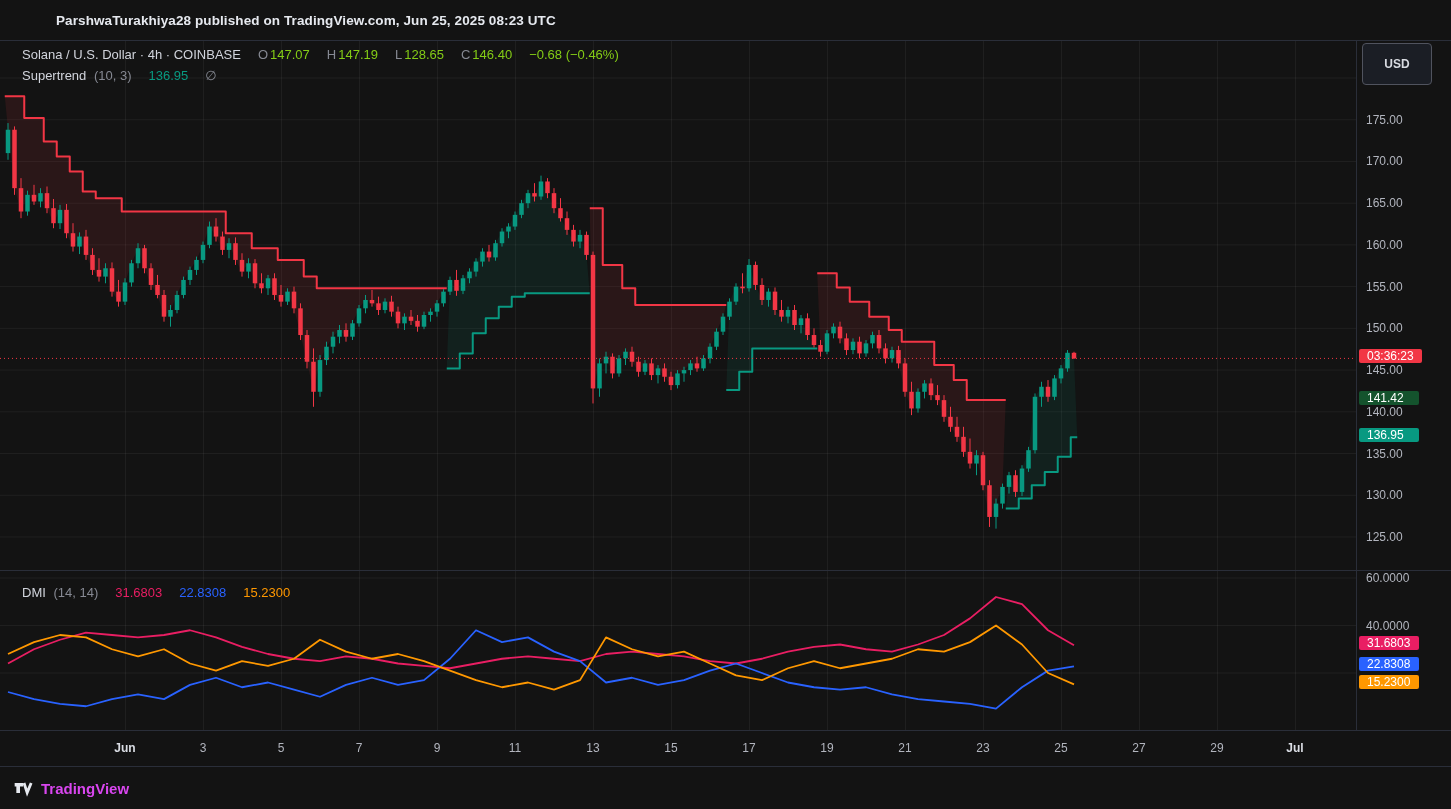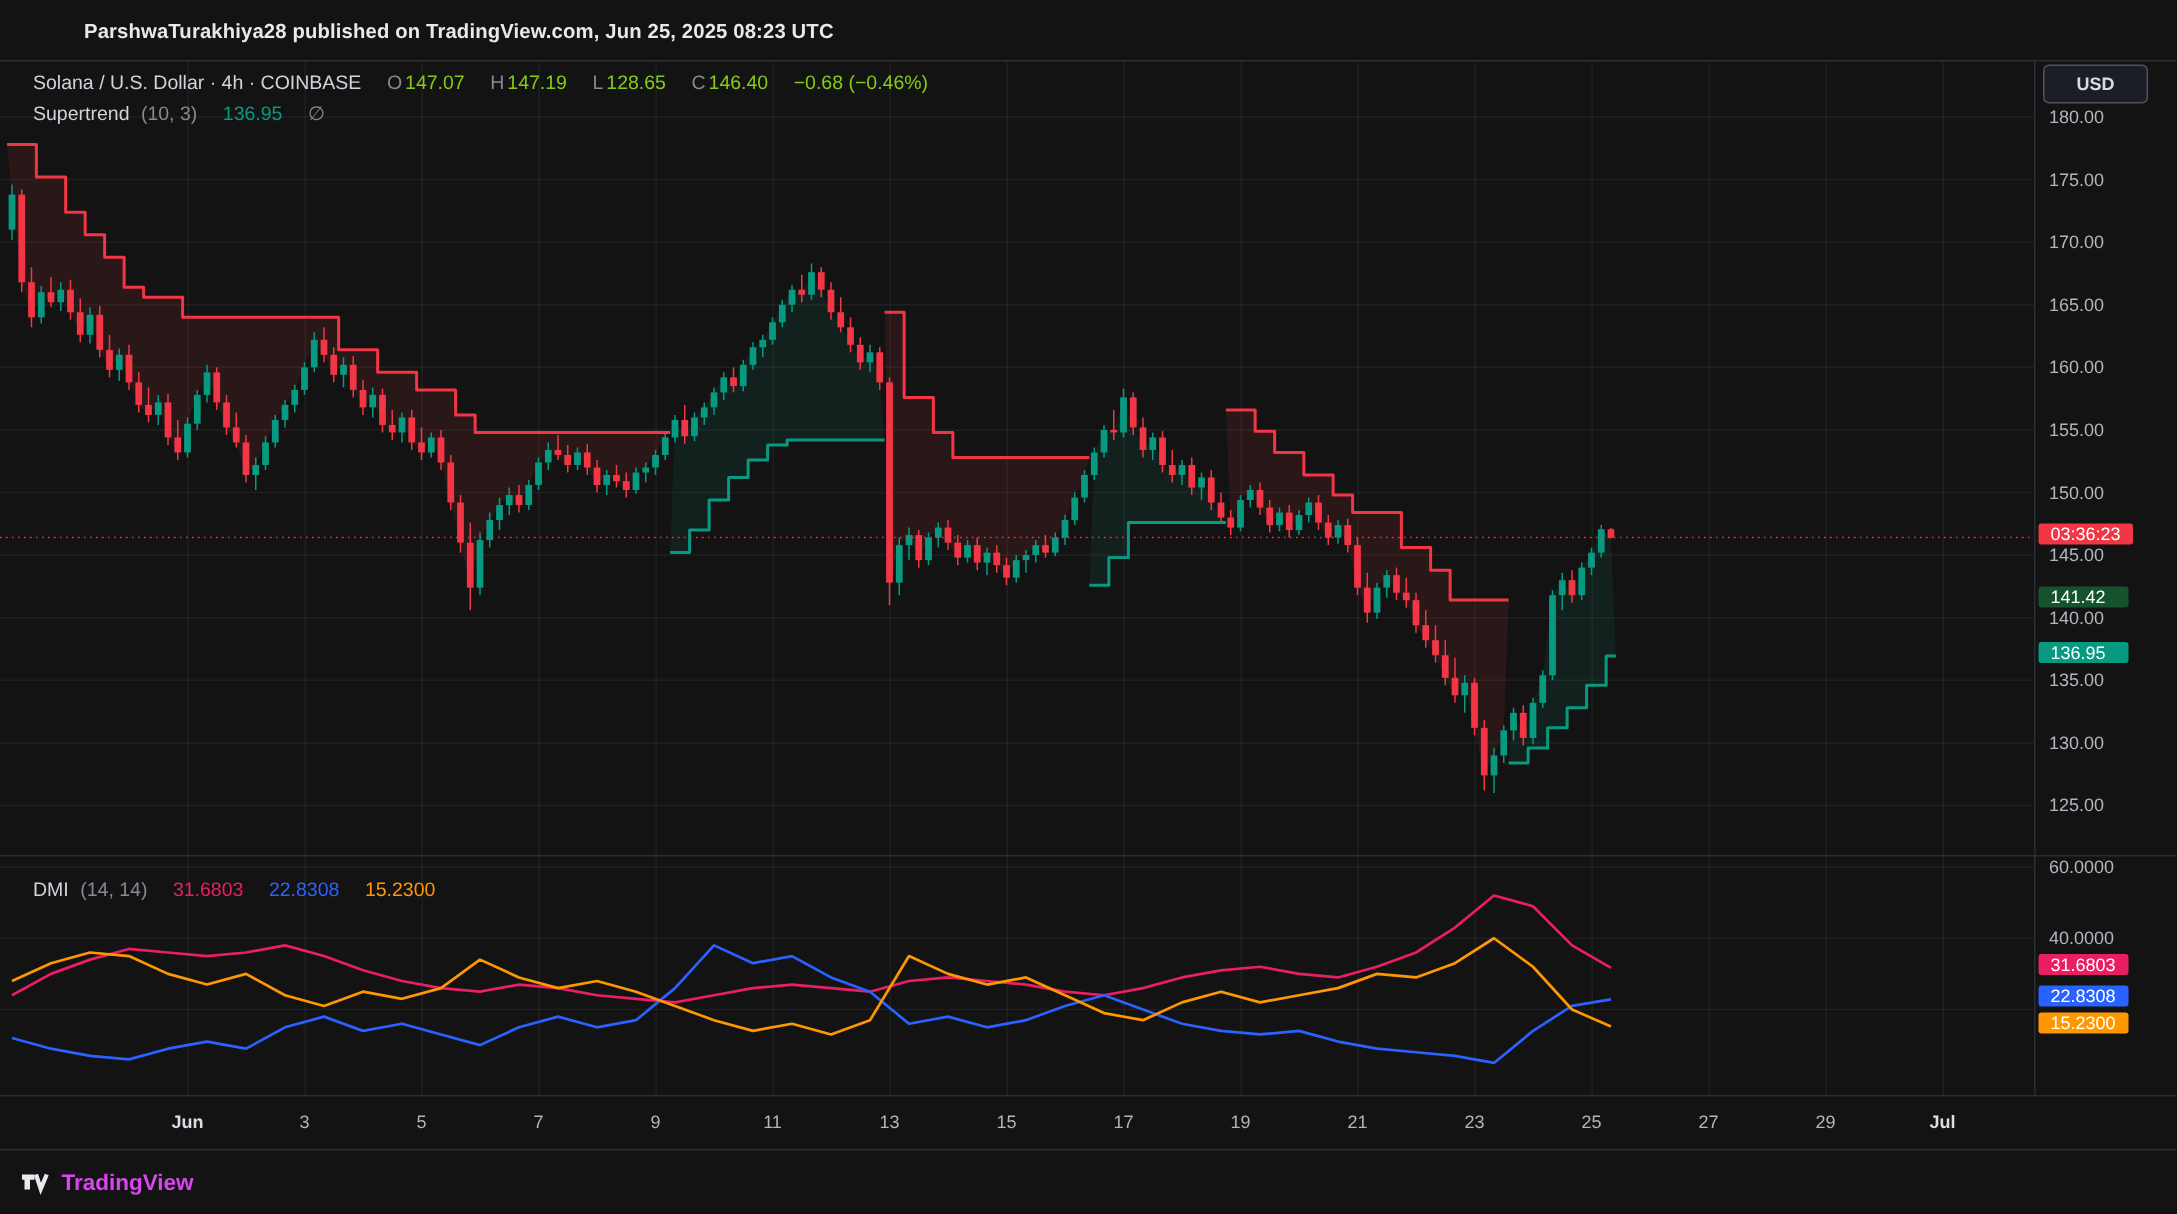--- a/index.html
+++ b/index.html
@@ -9,21 +9,21 @@
   svg text{font-family:"Liberation Sans",sans-serif;}
   .legend{position:absolute;left:22px;z-index:3;font-size:13px;color:#d1d4dc;display:flex;align-items:baseline;gap:17px;white-space:nowrap;}
   .legend .dim{color:#868993;}
   .legend .neg{color:#84cc16;}
   .legend .grp{display:flex;gap:2px;align-items:baseline;}
   .legend .stval{color:#089981;}
   .legend .v-adx{color:#e91e63;}
   .legend .v-plus{color:#2962ff;}
   .legend .v-minus{color:#ff9800;}
   .badge{position:absolute;left:1359px;min-width:60px;padding:0 8px;border-radius:2px;color:#fff;font-size:12px;line-height:14px;text-align:left;z-index:3;box-sizing:border-box;font-weight:400;}
-  .usd-btn{position:absolute;top:43px;left:1362px;width:70px;height:26px;background:#1b1e25;border:1px solid #50535e;border-radius:4px;color:#d8dbe1;font-size:12px;font-weight:700;font-family:"Liberation Sans",sans-serif;display:flex;align-items:center;justify-content:center;z-index:4;cursor:pointer;}
+  .usd-btn{position:absolute;top:43px;left:1362px;width:70px;height:42px;background:#1b1e25;border:1px solid #50535e;border-radius:4px;color:#d8dbe1;font-size:12px;font-weight:700;font-family:"Liberation Sans",sans-serif;display:flex;align-items:center;justify-content:center;z-index:4;cursor:pointer;}
   .footer{position:absolute;left:0;bottom:0;right:0;height:42px;display:flex;align-items:center;gap:8px;padding-left:13px;color:#d946ef;z-index:4;}
   .footer .brand{font-size:15px;font-weight:700;}
   .hotzone{position:absolute;z-index:2;}
 </style>
 </head>
 <body>
 
 <div class="page">
 
   <div class="topbar">

